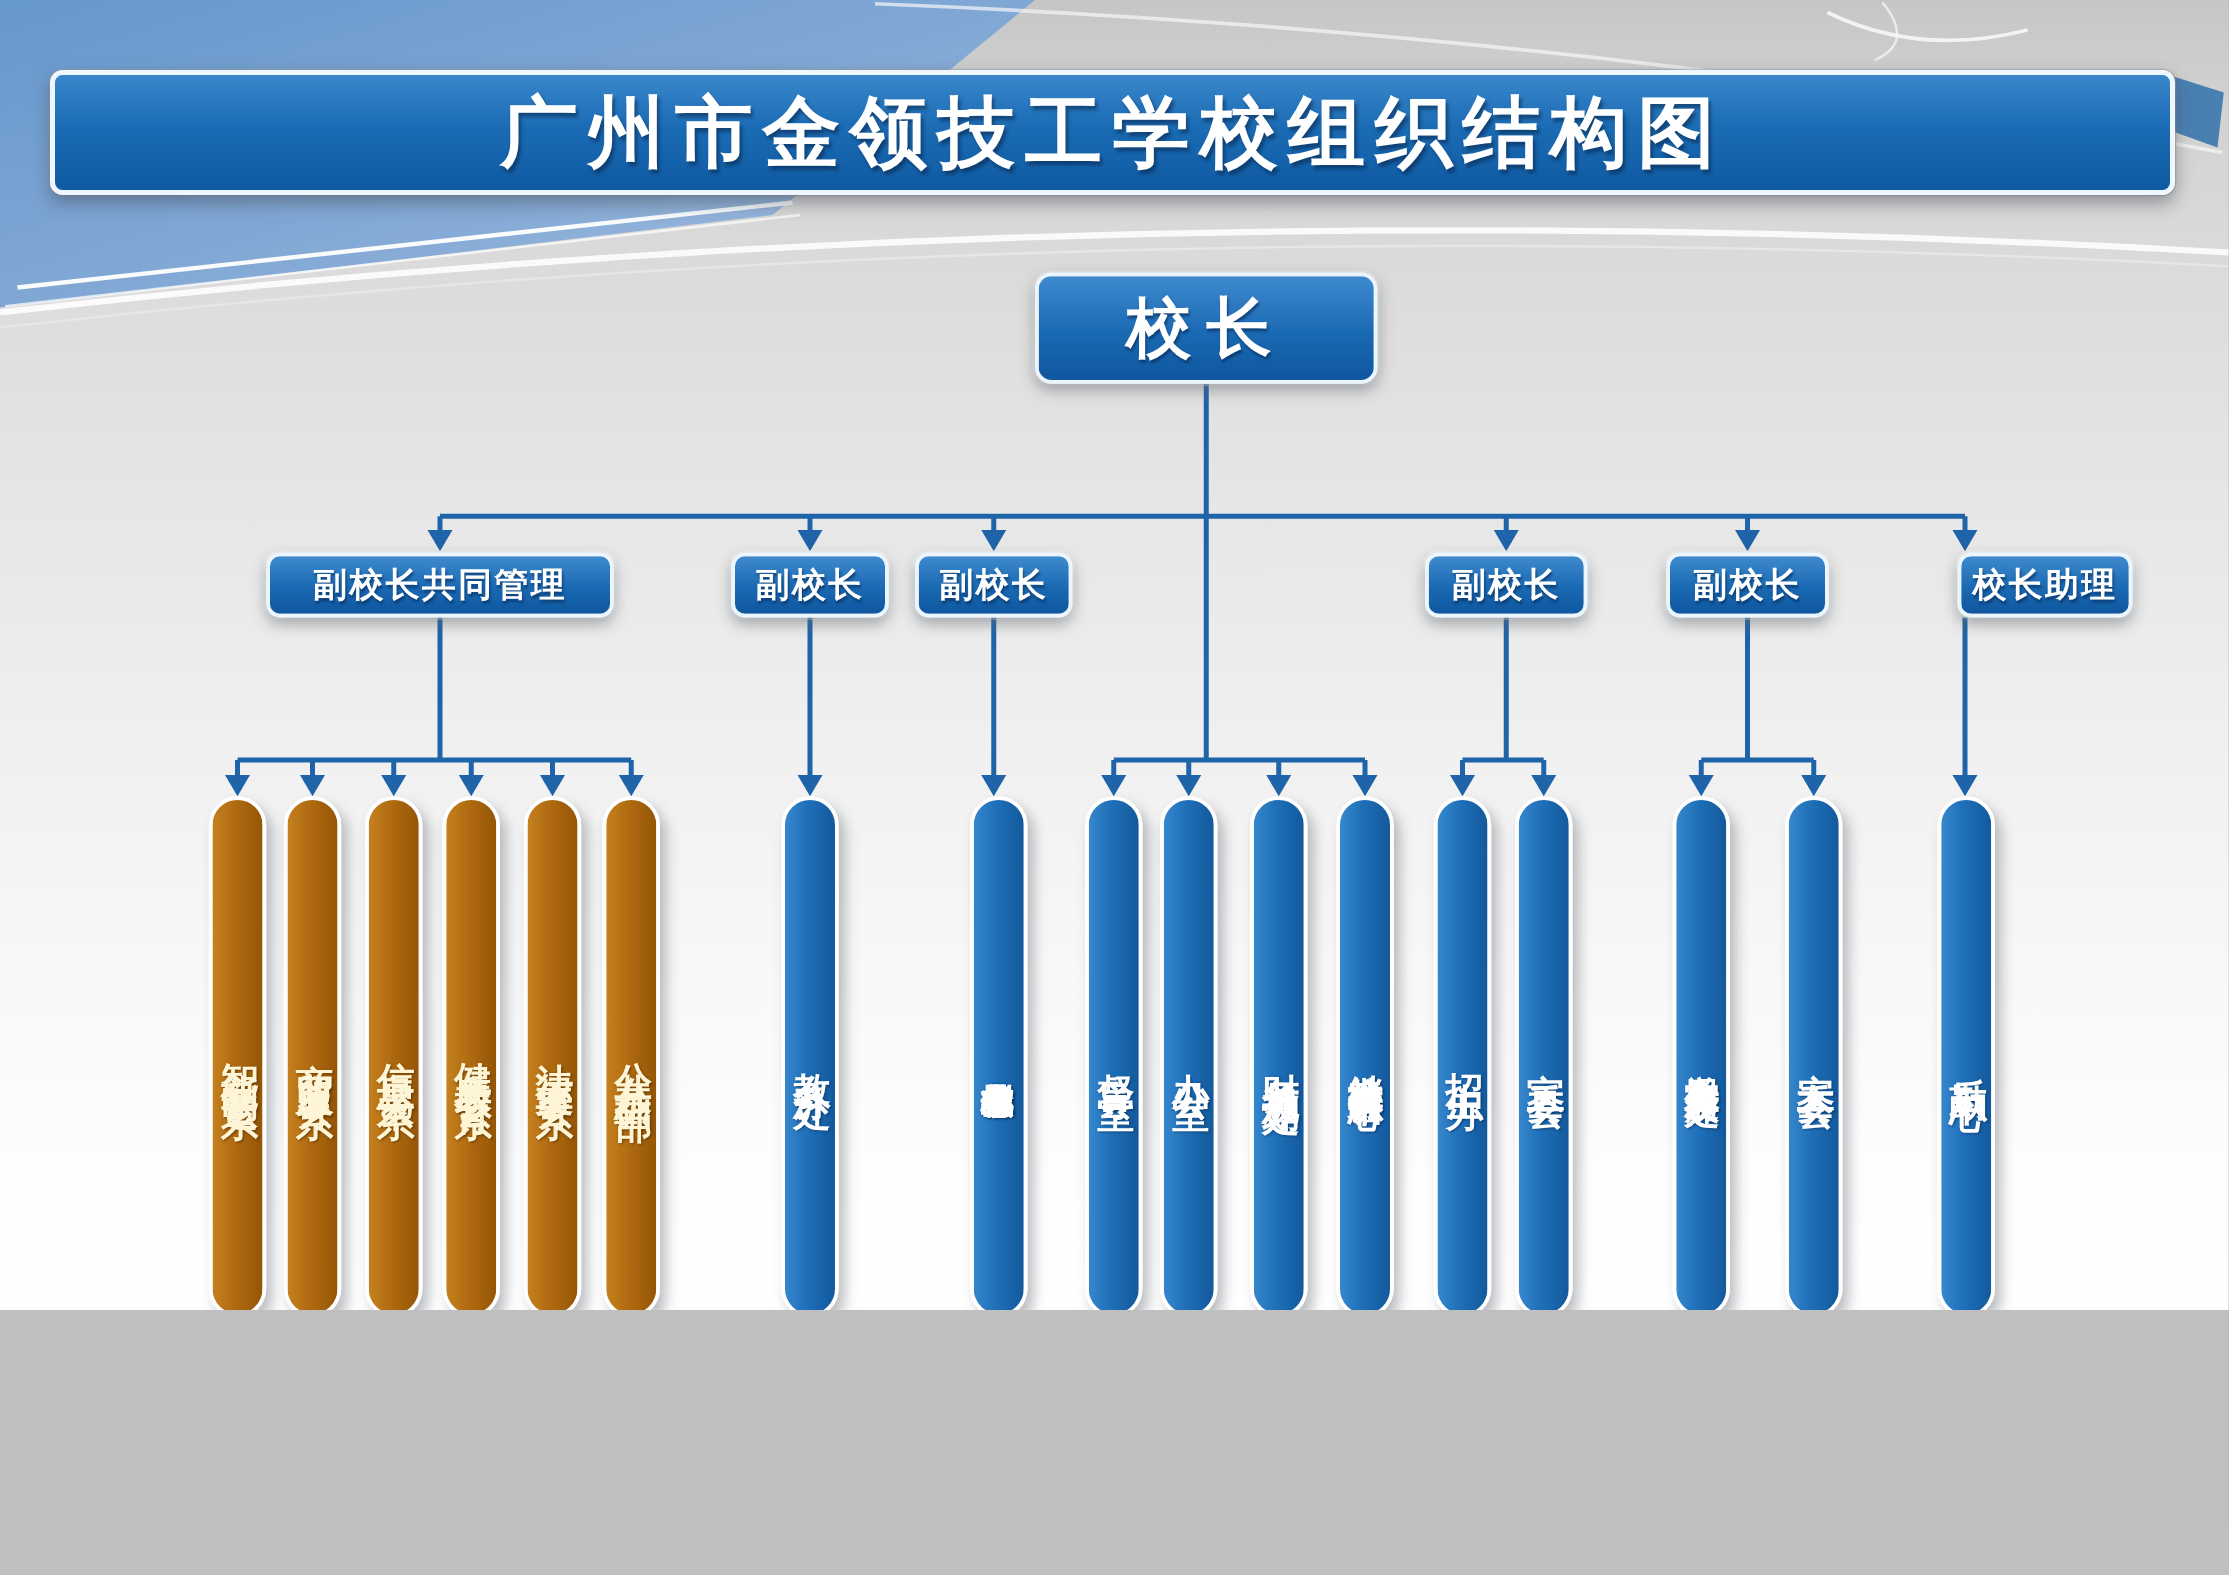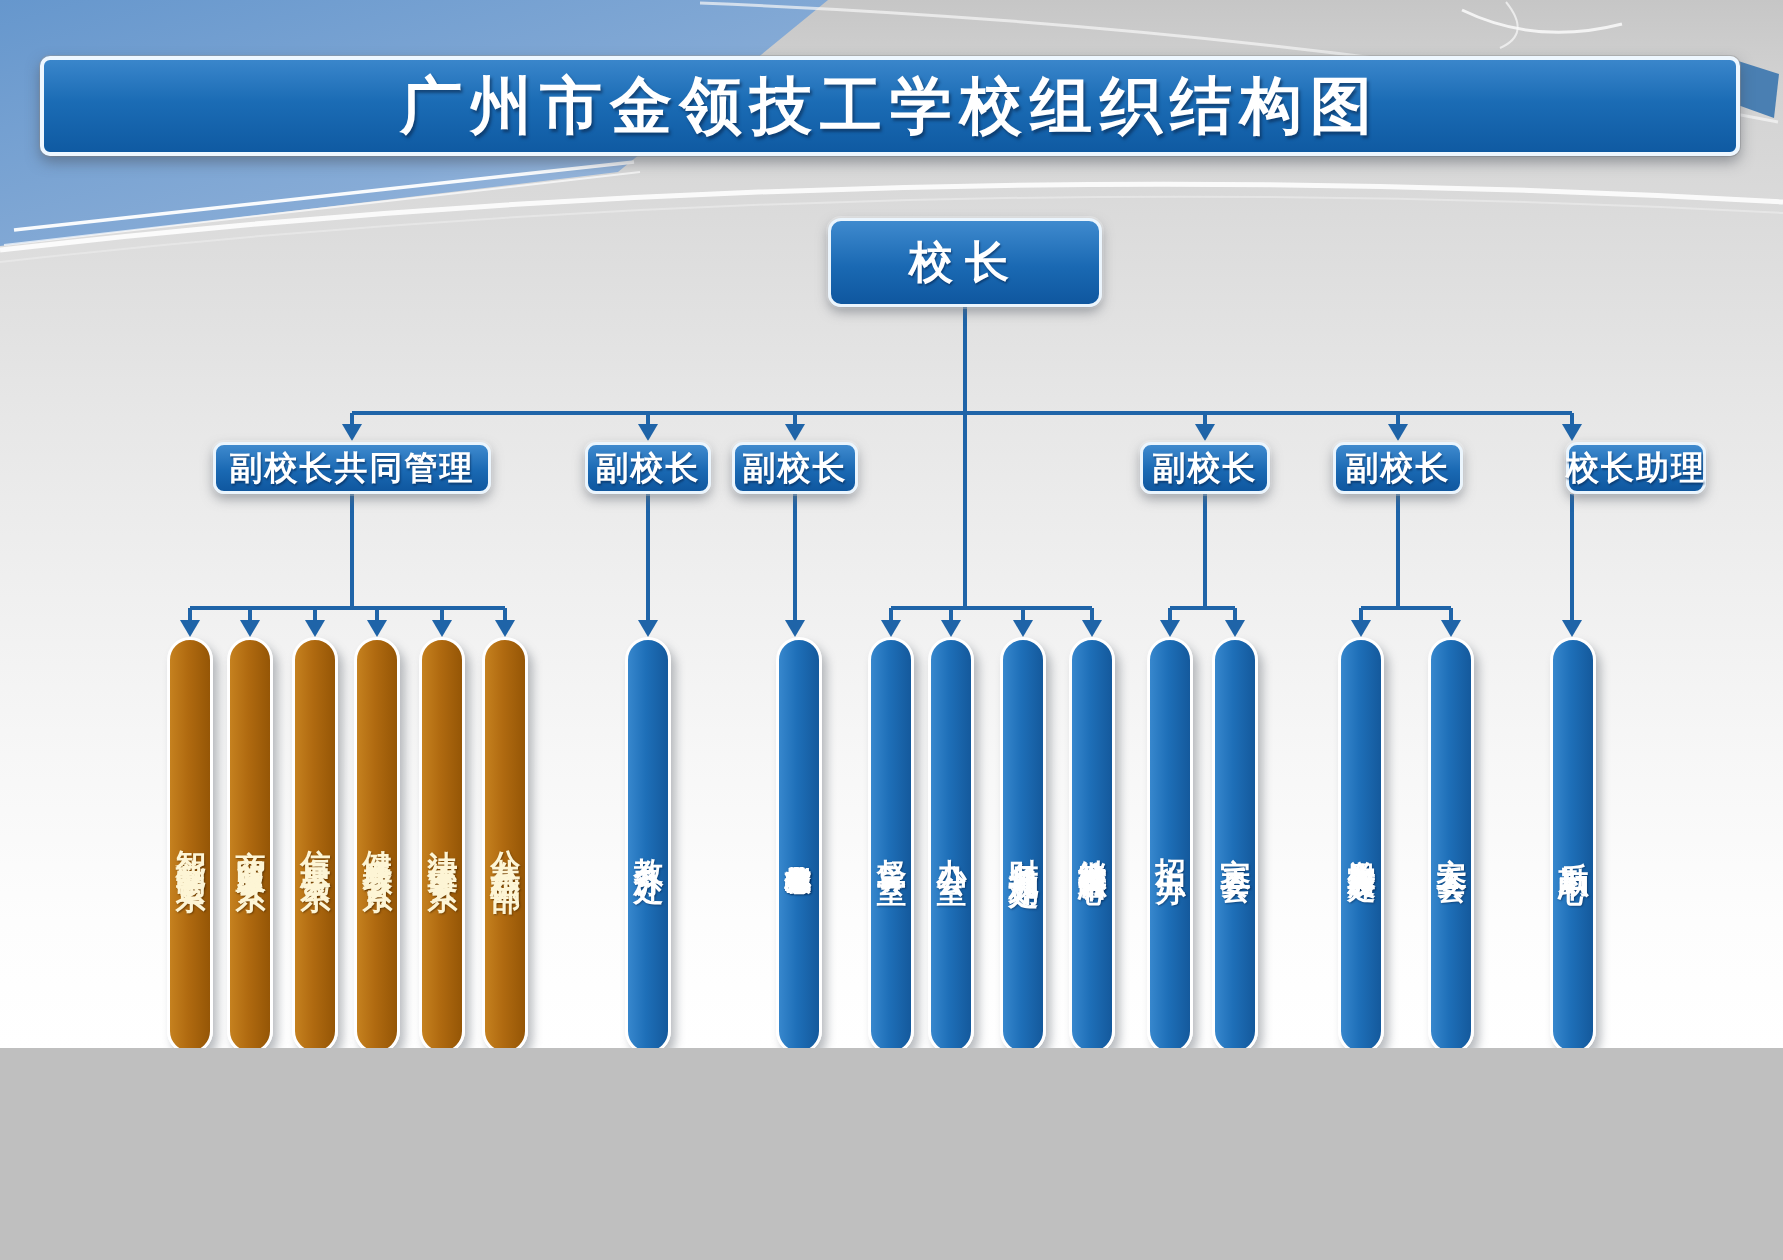--- a/index.html
+++ b/index.html
@@ -27,22 +27,22 @@
 
   
   .node{
     position:absolute;z-index:3;box-sizing:border-box;
     display:flex;align-items:center;justify-content:center;
     background:linear-gradient(180deg,#3f8ace 0%,#1a69b3 55%,#0f579f 100%);
     border:3px solid #ebf5fd;border-radius:11px;color:#fff;font-weight:bold;
     box-shadow:0 5px 12px rgba(95,100,110,.55),0 0 0 2px rgba(255,255,255,.35);
     text-shadow:1px 2px 2px rgba(8,45,90,.65);white-space:nowrap;
   }
-  #principal{left:828px;top:218px;width:274px;height:89px;font-size:44px;letter-spacing:12px;border-radius:13px;}
-  .lvl2{top:442px;height:52px;font-size:33px;letter-spacing:2px;}
+  #principal{left:828px;top:218px;width:274px;height:89px;font-size:52px;letter-spacing:12px;border-radius:13px;}
+  .lvl2{top:442px;height:52px;font-size:27px;letter-spacing:2px;}
 
   
   .bar{
     position:absolute;z-index:3;top:637px;width:46px;height:417px;
     box-sizing:border-box;border:3px solid #ffffff;border-radius:23px;
     display:flex;align-items:center;justify-content:center;
     box-shadow:5px 7px 10px rgba(105,110,120,.45);
   }
   .bar.orange{background:linear-gradient(90deg,#c5811f 0%,#b06a10 45%,#955606 100%);}
   .bar.blue{background:linear-gradient(90deg,#3787cd 0%,#1e6fb8 45%,#14599c 100%);}

